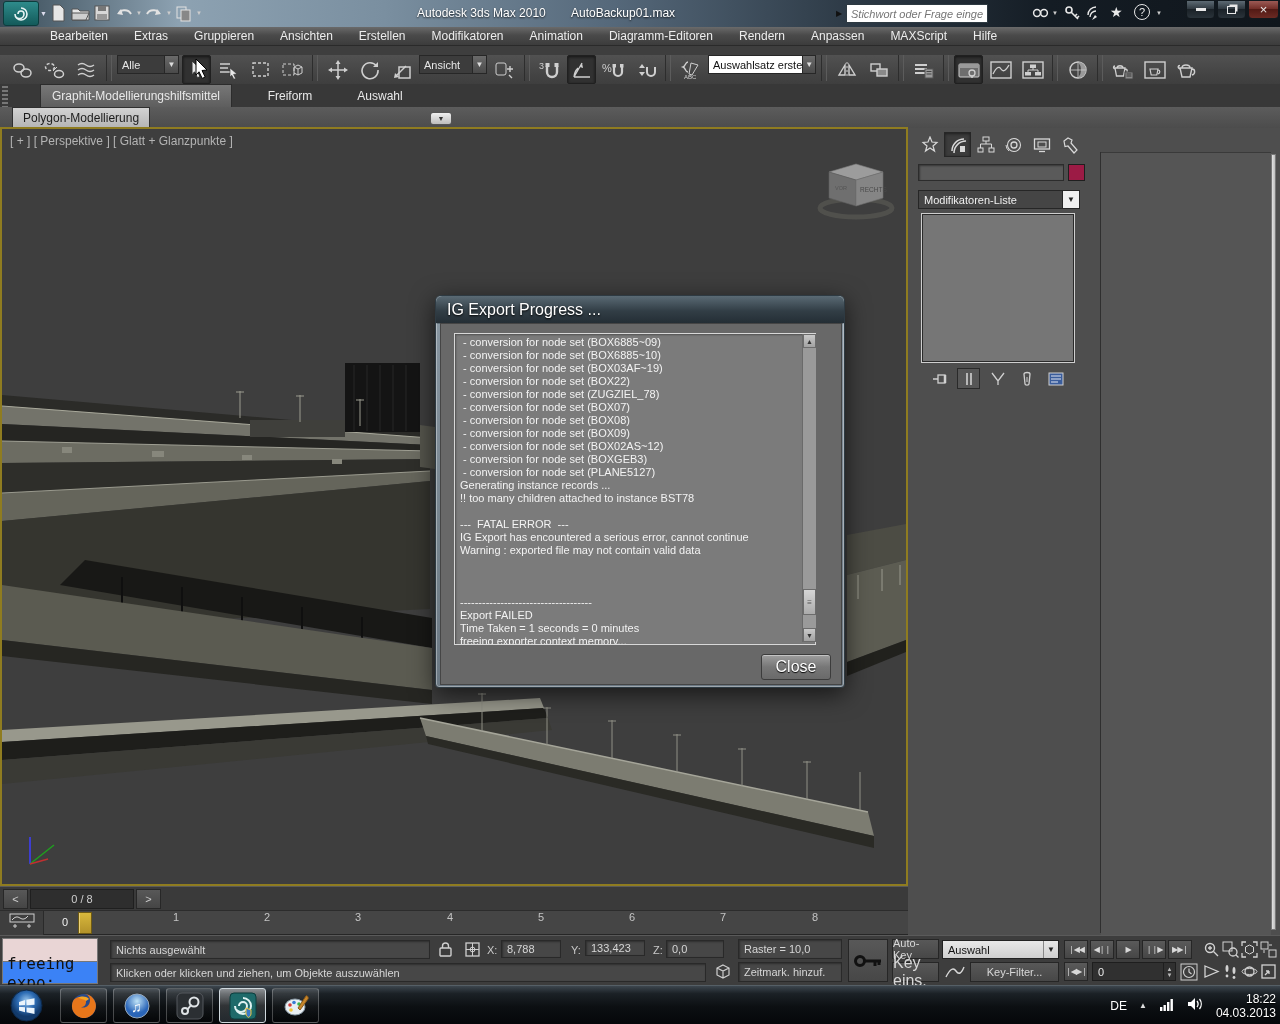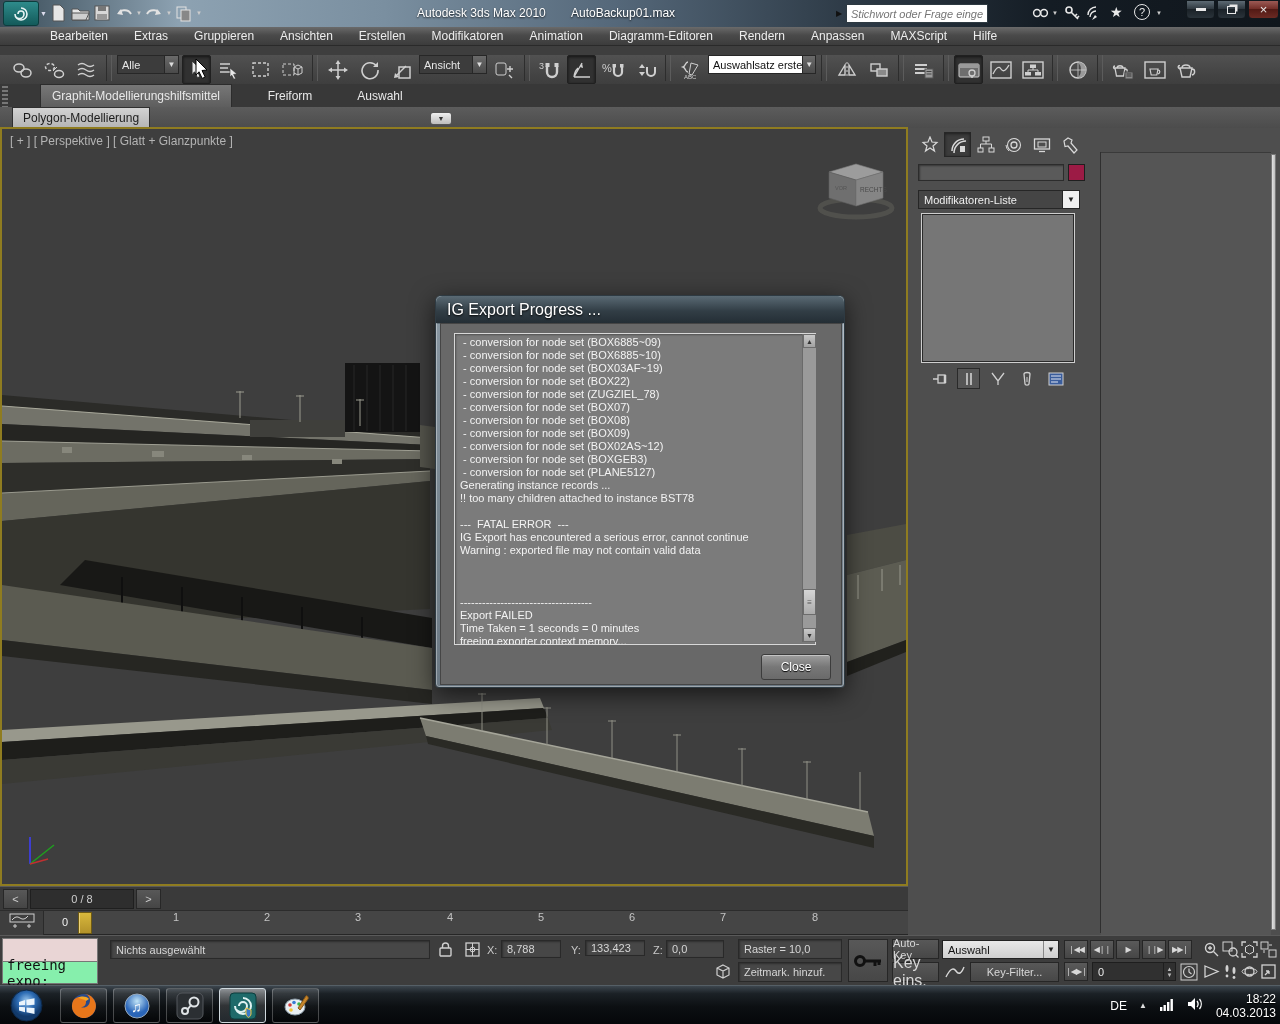--- a/index.html
+++ b/index.html
@@ -57,21 +57,21 @@
     background:linear-gradient(#5a6a74,#323e46 55%,#242e35); display:flex; align-items:center; padding-left:11px; }
   #dialog-title { color:#fff; font-size:16px; text-shadow:0 1px 2px #000; }
   #dialog-client { left:4px; top:27px; width:402px; height:362px; background:#686868; border:1px solid #454545; }
   #log-box { left:13px; top:9px; width:362px; height:312px; background:#7b7b7b; border:1px solid #d8d8d8;
     box-shadow:inset 1px 1px 2px rgba(0,0,0,.35); color:#f3f3f3; font-size:11px; line-height:13px; padding:2px 16px 0 5px; overflow:hidden; }
   .log-line { white-space:pre; min-height:13px; }
   #log-scroll { right:1px; top:1px; width:14px; height:308px; background:#9a9a9a; border-left:1px solid #6a6a6a; }
   .scr-btn { left:0; width:13px; height:14px; background:linear-gradient(#c9c9c9,#a2a2a2); border:1px solid #6c6c6c; color:#333; font-size:7px; display:flex; align-items:center; justify-content:center; }
   #log-thumb { left:0; top:255px; width:13px; height:26px; background:linear-gradient(#d6d6d6,#ababab); border:1px solid #6c6c6c; display:flex; align-items:center; justify-content:center; color:#555; font-size:8px; letter-spacing:0; }
   #close-btn { left:320px; top:330px; width:70px; height:26px; border-radius:3px; background:linear-gradient(#9e9e9e,#777 50%,#6a6a6a);
-    border:1px solid #3c3c3c; box-shadow:inset 0 1px 0 rgba(255,255,255,.4); color:#fff; font-size:12px; display:flex; align-items:center; justify-content:center; text-shadow:0 1px 1px #000; }
+    border:1px solid #3c3c3c; box-shadow:inset 0 1px 0 rgba(255,255,255,.4); color:#fff; font-size:16px; display:flex; align-items:center; justify-content:center; text-shadow:0 1px 1px #000; }
 
   
   #cmd-panel { left:908px; top:128px; width:372px; height:807px; background:#4e4e4e; }
   .cp-tab { width:27px; height:25px; display:flex; align-items:center; justify-content:center; border:1px solid transparent; }
   .cp-tab.active { background:#3c3c3c; border-color:#262626; box-shadow:inset 0 1px 3px rgba(0,0,0,.5); }
   #obj-name-field { left:10px; top:36px; width:146px; height:17px; background:#5a5a5a; border:1px solid #2c2c2c; box-shadow:inset 1px 1px 2px rgba(0,0,0,.4); }
   #obj-color-swatch { left:160px; top:36px; width:17px; height:17px; border:1px solid #1f1f1f; }
   #modifier-dropdown { left:10px; top:62px; width:162px; height:19px; background:#454545; border:1px solid #262626; display:flex; align-items:center; color:#efefef; font-size:11px; padding-left:5px; }
   #modifier-dropdown .warr { margin-left:auto; width:17px; height:100%; background:#f0f0f0; border-left:1px solid #262626; color:#222; font-size:8px; display:flex; align-items:center; justify-content:center; }
   #stack-box { left:14px; top:86px; width:152px; height:148px; background:#767676; border:1px solid #2a2a2a; outline:1px solid #cfcfcf; }
@@ -92,22 +92,22 @@
   .tick:nth-of-type(4){left:450px} .tick:nth-of-type(5){left:541px} .tick:nth-of-type(6){left:632px}
   .tick:nth-of-type(7){left:723px} .tick:nth-of-type(8){left:815px}
   #time-slider { left:78px; top:1px; width:14px; height:22px; background:linear-gradient(#d8b83c,#b3922a); border:1px solid #6e5a14; box-shadow:inset 1px 0 0 #ecd27a; }
   #slider-frame-label { left:62px; top:5px; color:#f0f0f0; font-size:11px; }
 
   
   #statusbar { left:0; top:935px; width:1280px; height:50px; background:#3d3d3d; border-top:1px solid #5a5a5a; color:#cfcfcf; font-size:11px; }
   .sfield { position:absolute; background:#474747; border:1px solid #292929; box-shadow:inset 1px 1px 2px rgba(0,0,0,.35); display:flex; align-items:center; padding:0 5px; color:#d6d6d6; white-space:nowrap; overflow:hidden; }
   .sbtn { position:absolute; background:linear-gradient(#585858,#474747); border:1px solid #262626; display:flex; align-items:center; justify-content:center; color:#d8d8d8; }
   #listener-pink { left:2px; top:2px; width:96px; height:24px; background:#e9d5d5; border:1px solid #777; }
-  #listener-white { left:2px; top:26px; width:96px; height:22px; background:#86efac; border:1px solid #777; border-top:none;
-    font-family:"DejaVu Sans Mono", monospace; font-size:14px; color:#111; display:flex; align-items:center; padding-left:4px; }
+  #listener-white { left:2px; top:26px; width:96px; height:22px; background:#3b82f6; border:1px solid #777; border-top:none;
+    font-family:"DejaVu Sans Mono", monospace; font-size:16px; color:#111; display:flex; align-items:center; padding-left:4px; }
   .coord-label { position:absolute; top:8px; color:#c8c8c8; }
   #status-combo { left:942px; top:4px; width:117px; height:19px; background:linear-gradient(#e8e8e8,#cfcfcf); border:1px solid #222; color:#111; display:flex; align-items:center; padding-left:5px; }
   #status-combo .arr { margin-left:auto; width:15px; height:100%; border-left:1px solid #888; display:flex; align-items:center; justify-content:center; font-size:8px; color:#222; }
   .pb-btn { position:absolute; top:4px; width:24px; height:19px; background:linear-gradient(#5a5a5a,#464646); border:1px solid #262626; color:#d8d8d8; font-size:8px; display:flex; align-items:center; justify-content:center; letter-spacing:-1px; }
   .pb-btn.r2 { top:26px; }
   #frame-field { left:1092px; top:26px; width:84px; height:19px; background:#303030; border:1px solid #1e1e1e; color:#e8e8e8; display:flex; align-items:center; padding-left:5px; }
   #frame-field .spin { margin-left:auto; width:12px; height:100%; border-left:1px solid #1e1e1e; display:flex; flex-direction:column; align-items:center; justify-content:center; font-size:6px; color:#bbb; }
   .nav-ico { position:absolute; width:19px; height:19px; display:flex; align-items:center; justify-content:center; }
 
   
@@ -700,20 +700,21 @@
           <path d="M8.5 2v13M2 8.5h13" stroke="#cfcfcf"></path>
           <circle cx="8.5" cy="8.5" r="2.4" fill="none" stroke="#cfcfcf"></circle>
         </svg></span>
     <span class="coord-label" style="left:487px;">X:</span>
     <div class="sfield" style="left:501px;top:4px;width:60px;height:18px;">8,788</div>
     <span class="coord-label" style="left:571px;">Y:</span>
     <div class="sfield" style="left:585px;top:4px;width:60px;height:16px;">133,423</div>
     <span class="coord-label" style="left:653px;">Z:</span>
     <div class="sfield" style="left:666px;top:4px;width:58px;height:18px;">0,0</div>
     <div class="sfield" style="left:738px;top:3px;width:104px;height:20px;">Raster = 10,0</div>
+    <div class="sfield" style="left:110px;top:27px;width:596px;height:19px;">Klicken oder klicken und ziehen, um Objekte auszuwählen</div>
     <span class="abs" style="left:714px;top:27px;"><svg width="18" height="18" viewBox="0 0 18 18">
           <path d="M9 2l6 3v7l-6 3-6-3V5z M3 5l6 3 6-3 M9 8v7" fill="none" stroke="#cfcfcf" stroke-width="1.2"></path>
         </svg></span>
     <div class="sfield" style="left:738px;top:26px;width:104px;height:20px;">Zeitmark. hinzuf.</div>
     <div class="sbtn" style="left:848px;top:3px;width:40px;height:43px;">
         <svg width="30" height="18" viewBox="0 0 30 18">
           <circle cx="7" cy="9" r="4.5" fill="none" stroke="#111" stroke-width="3"></circle>
           <path d="M11 9h17M22 9v5M26 9v4" stroke="#111" stroke-width="3"></path>
         </svg>
       </div>

